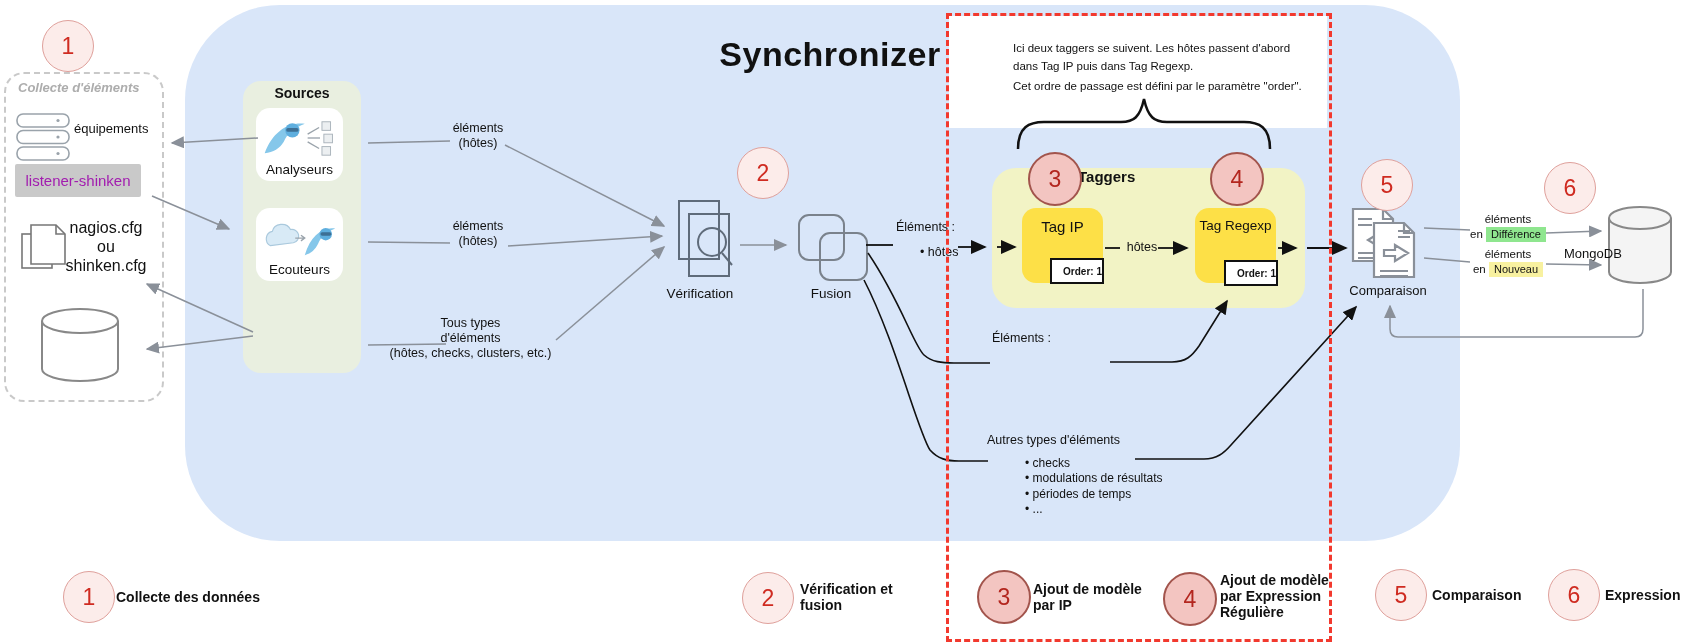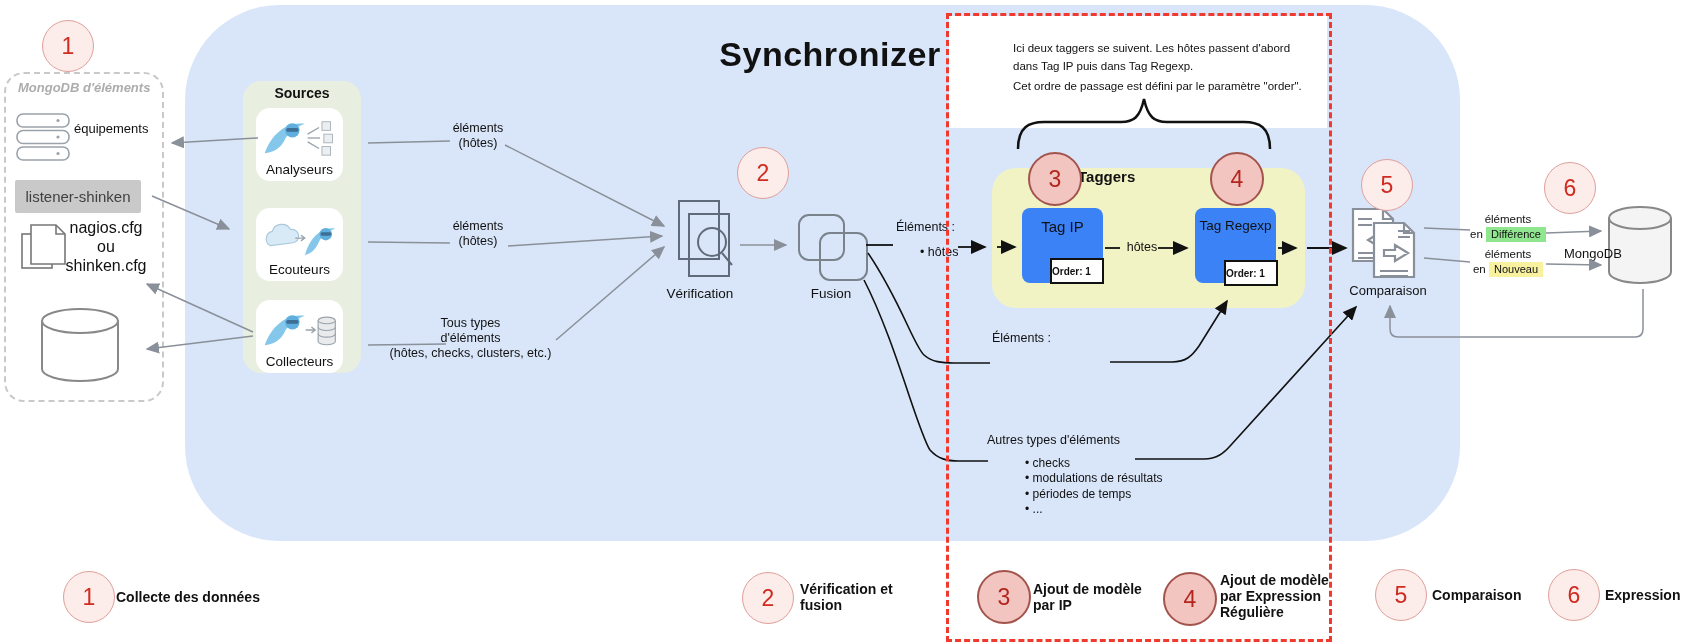--- a/index.html
+++ b/index.html
@@ -18,49 +18,49 @@
   
   .step-circle{width:50px;height:50px;border-radius:50%;display:flex;align-items:center;justify-content:center;
                font-size:23px;z-index:30;}
   .step-circle.light{background:#fcecea;border:1.5px solid #dfa09b;color:#cf2b21;}
   .step-circle.dark{background:#f3c5c1;border:2px solid #a2544c;color:#b3261e;}
 
   
   #examples-box{left:4px;top:72px;width:156px;height:326px;border:2px dashed #c9c9c9;border-radius:20px;}
   #examples-title{left:18px;top:80px;font-size:13px;font-style:italic;font-weight:bold;color:#adadad;}
   #equipements-label{left:74px;top:121px;font-size:13px;}
-  #listener-box{left:15px;top:180px;width:126px;height:33px;background:#c9c9c9;color:#404040;font-size:15px;
+  #listener-box{left:15px;top:164px;width:126px;height:33px;background:#c9c9c9;color:#a21caf;font-size:15px;
                 display:flex;align-items:center;justify-content:center;border-radius:2px;}
   #nagios-label{left:58px;top:219px;width:96px;font-size:16px;line-height:1.18;}
   #ad-label{left:40px;top:330px;width:80px;font-size:13px;line-height:1.2;z-index:6;}
 
   
   #sources-box{left:243px;top:81px;width:118px;height:292px;background:#e9efe0;border-radius:18px;}
   #sources-title{left:243px;top:85px;width:118px;font-size:14px;font-weight:bold;}
   .src-card{left:256px;width:87px;height:73px;background:#fff;border-radius:14px;z-index:5;
             display:flex;flex-direction:column;align-items:center;justify-content:flex-end;padding-bottom:4px;box-sizing:border-box;}
   .src-card .lbl{font-size:13.5px;}
   .src-card svg{margin-bottom:3px;}
 
   
   .flow-label{font-size:12.5px;line-height:1.2;z-index:6;}
   #verification-label{left:645px;top:286px;width:110px;font-size:13.5px;}
   #fusion-label{left:786px;top:286px;width:90px;font-size:13.5px;}
 
   
   #taggers-box{left:992px;top:168px;width:313px;height:140px;background:#f2f3c5;border-radius:24px;z-index:4;}
   #taggers-title{left:1078px;top:168px;font-size:15px;font-weight:bold;z-index:6;}
-  .tag-card{width:81px;height:75px;background:#3b82f6;border-radius:8px;z-index:6;}
+  .tag-card{width:81px;height:75px;background:#fde047;border-radius:14px;z-index:6;}
   .tag-card .name{margin-top:10px;text-align:center;}
   #tagip-card{left:1022px;top:208px;}
   #tagip-card .name{font-size:15px;}
   #tagregexp-card{left:1195px;top:208px;}
   #tagregexp-card .name{font-size:13.5px;}
   .order-box{position:absolute;width:50px;height:22px;border:2px solid #111;background:#fff;
-             display:flex;align-items:center;justify-content:flex-start;font-size:10px;font-weight:bold;z-index:7;}
+             display:flex;align-items:center;justify-content:flex-end;font-size:10px;font-weight:bold;z-index:7;}
   #hotes-label{left:1120px;top:240px;width:44px;font-size:12.5px;z-index:6;}
 
   
   #annot-1{left:1013px;top:40px;width:310px;font-size:11.5px;line-height:1.55;z-index:6;}
   #annot-2{left:1013px;top:80px;width:320px;font-size:11.5px;z-index:6;}
 
   
   #elems-hotes-title{left:896px;top:220px;font-size:12.5px;z-index:6;}
   #elems-hotes-bullet{left:920px;top:245px;font-size:12.5px;z-index:6;}
   .list-title{font-size:12.5px;z-index:6;}
@@ -89,21 +89,21 @@
   <div class="abs" id="blue-rect"></div>
   <div class="abs" id="annot-bg"></div>
   <div class="abs" id="main-title">Synchronizer</div>
 
   <div class="abs" id="sources-box"></div>
   <div class="abs ctr" id="sources-title" style="font-weight:bold;">Sources</div>
   <div class="abs" id="taggers-box"></div>
   <div class="abs" id="taggers-title">Taggers</div>
 
   <div class="abs" id="examples-box"></div>
-  <div class="abs" id="examples-title">MongoDB d'éléments</div>
+  <div class="abs" id="examples-title">Collecte d'éléments</div>
   <div class="abs" id="equipements-label">équipements</div>
   <div class="abs" id="listener-box">
       <span>listener-shinken</span>
     </div>
   <div class="abs pre ctr" id="nagios-label">nagios.cfg
 ou
 shinken.cfg</div>
   <div class="abs pre ctr" id="ad-label">Active
 Directory</div>
 
@@ -154,34 +154,20 @@
   <div class="abs src-card" style="top:208px;">
     <svg width="76" height="40" viewBox="0 0 78 42">
       <path d="M8,28 a8,8 0 0 1 2,-15 a10,9 0 0 1 19,-2 a7,7 0 0 1 3,14 z" fill="#d8eaf6" stroke="#aac9dd" stroke-width="1.2"></path>
       <path d="M34,20 h9 m-3,-3 l4,3 l-4,3" stroke="#9aa3ab" stroke-width="1.4" fill="none"></path>
       <path d="M44,38 C50,18 62,8 76,10 C66,14 61,19 58,26 C55,32 51,36 44,38 z" fill="#85c7ea"></path>
       <circle cx="66" cy="16" r="6.5" fill="#5eaede"></circle>
         <rect x="60.5" y="14" width="11.5" height="3.6" rx="1.8" fill="#3d6f94"></rect>
     </svg>
     <div class="lbl">Ecouteurs</div>
   </div>
-  <div class="abs src-card" style="top:300px;">
-    <svg width="76" height="42" viewBox="0 0 78 44">
-      <path d="M2,38 C10,16 26,5 44,7 C32,12 26,17 22,26 C18,33 11,37 2,38 z" fill="#85c7ea"></path>
-      <circle cx="31" cy="14" r="7.5" fill="#5eaede"></circle>
-        <rect x="24.5" y="11.5" width="13" height="4" rx="2" fill="#3d6f94"></rect>
-      <path d="M45,22 h9 m-3,-3 l4,3 l-4,3" stroke="#9aa3ab" stroke-width="1.4" fill="none"></path>
-      <g fill="#e8eaec" stroke="#9aa3ab" stroke-width="1.2">
-        <path d="M58,12 v22 a9,3.5 0 0 0 18,0 v-22"></path>
-          <ellipse cx="67" cy="12" rx="9" ry="3.5"></ellipse>
-        <path d="M58,19 a9,3.5 0 0 0 18,0 M58,26 a9,3.5 0 0 0 18,0" fill="none"></path>
-      </g>
-    </svg>
-    <div class="lbl">Collecteurs</div>
-  </div>
 
   <div class="abs pre ctr flow-label" style="left:430px;top:121px;width:96px;">éléments
 (hôtes)</div>
   <div class="abs pre ctr flow-label" style="left:430px;top:219px;width:96px;">éléments
 (hôtes)</div>
   <div class="abs pre ctr flow-label" style="left:388px;top:316px;width:165px;">Tous types
 d'éléments
 (hôtes, checks, clusters, etc.)</div>
 
   <svg class="abs icon-abs" style="left:676px;top:198px;" width="62" height="88">

